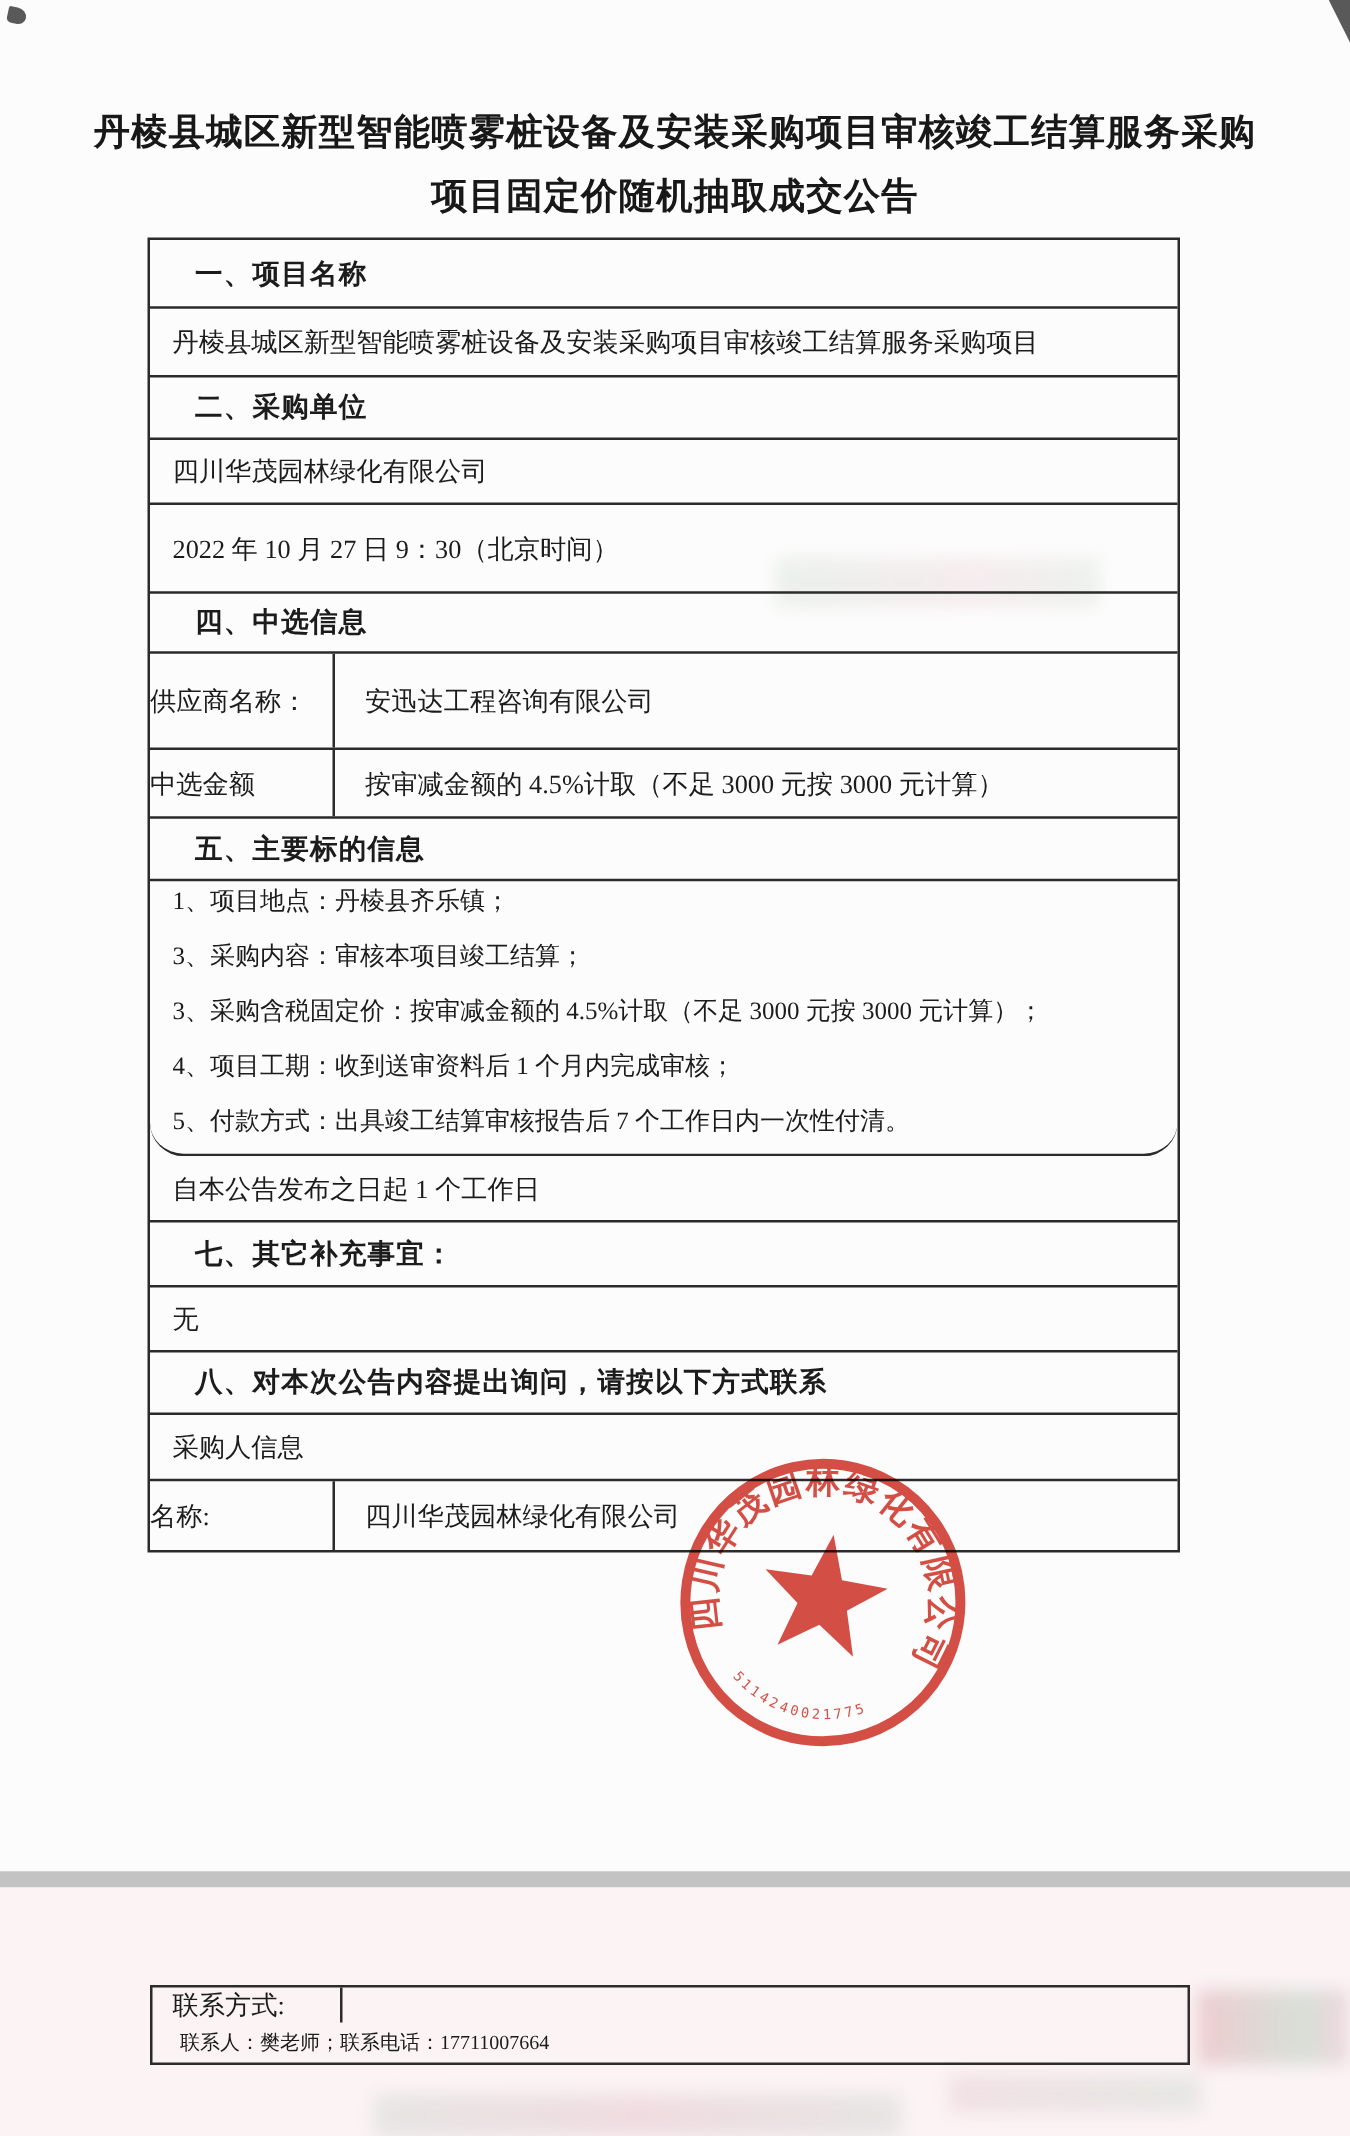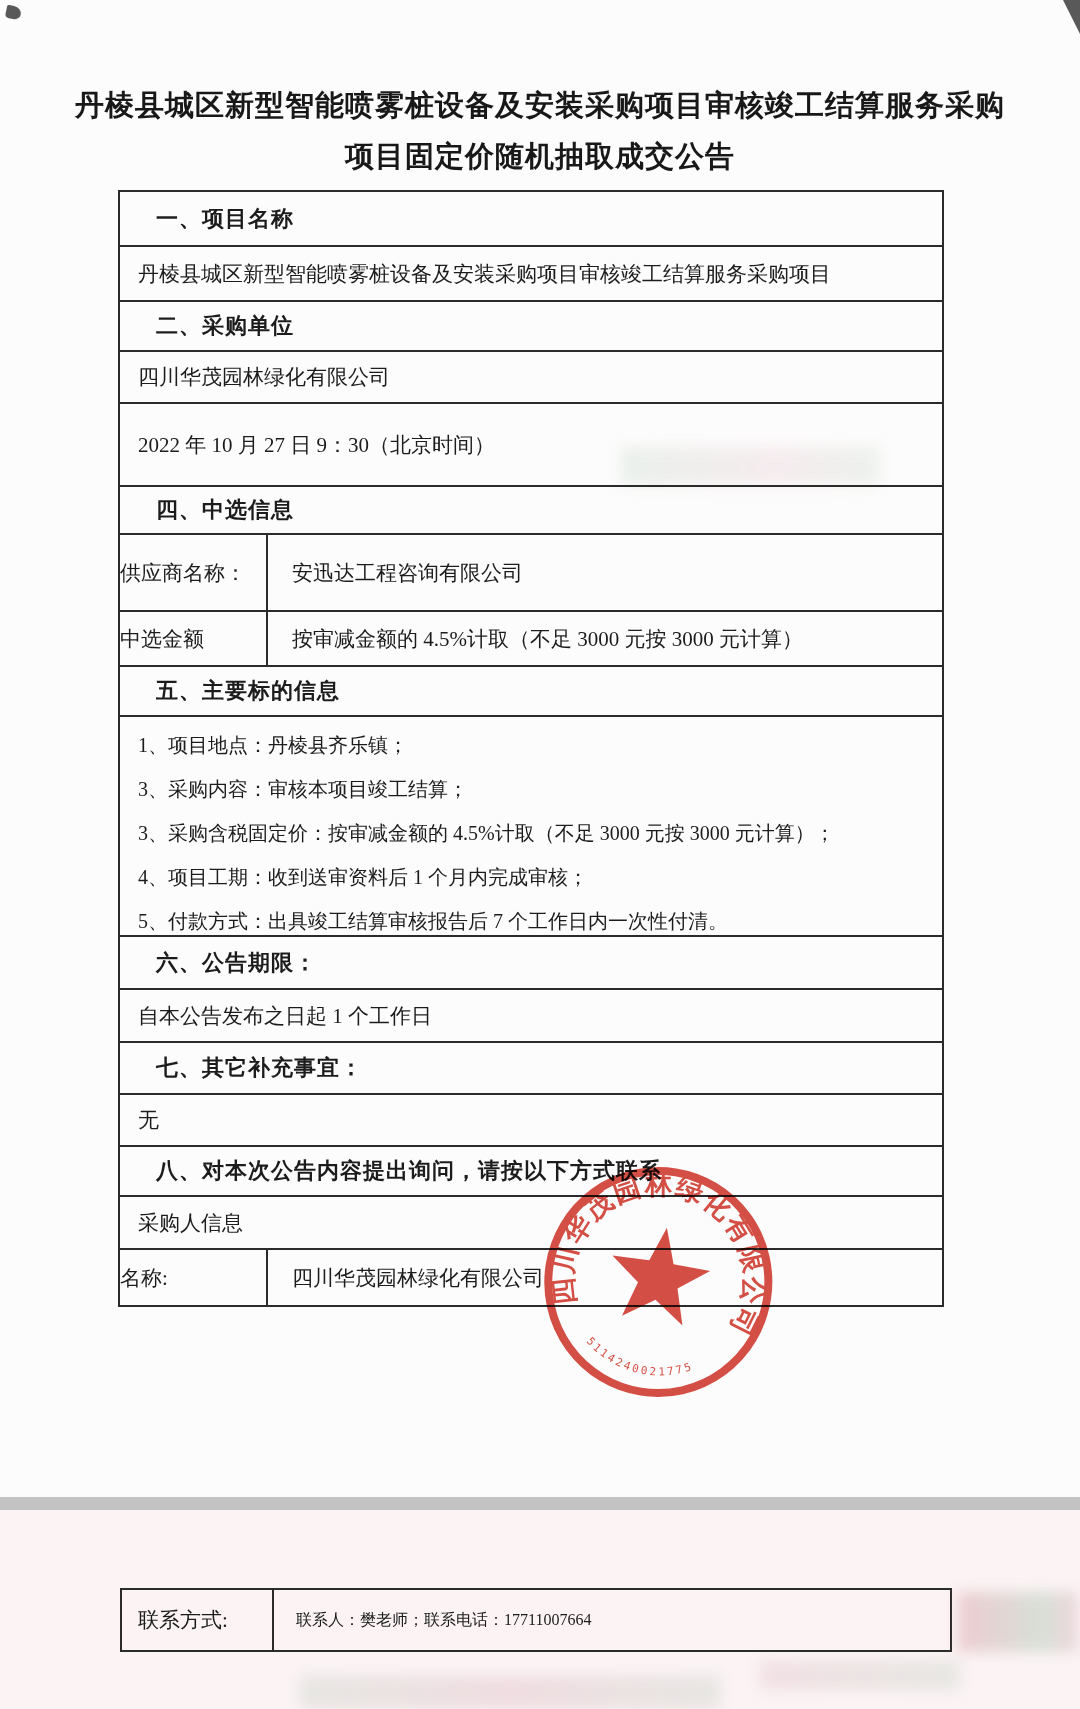--- a/index.html
+++ b/index.html
@@ -26,28 +26,28 @@
   .doc-table{position:absolute;left:118px;top:190px;width:826px;
     border:2px solid #2b2b2b;box-sizing:border-box;}
   .trow{border-bottom:2px solid #2b2b2b;box-sizing:border-box;display:flex;align-items:center;}
   .trow:last-child{border-bottom:none;}
   .trow.header{font-weight:bold;font-size:22px;padding-left:36px;letter-spacing:1px;}
   .trow.value{font-size:21px;padding-left:18px;}
   .trow.kv{padding:0;align-items:stretch;}
   .trow .cell-label{width:148px;border-right:2px solid #2b2b2b;display:flex;align-items:center;
     font-size:21px;box-sizing:border-box;flex:none;}
   .trow .cell-value{flex:1;display:flex;align-items:center;padding-left:24px;font-size:21px;border-radius:14px;}
-  .trow.list{display:block;padding:16px 20px 0 18px;}
+  .trow.list{display:block;padding:4px 20px 0 18px;border-radius:27px;}
   .trow.list p{margin:0 0 20px 0;font-size:20px;line-height:24px;}
 
-  .h55{height:55px}.h50{height:50px}.h52{height:52px}.h83{height:83px}
+  .h55{height:55px}.h50{height:50px}.h52{height:52px}.h83{height:71px}
   .h48{height:48px}.h77{height:77px}.h220{height:220px}.h53{height:53px}
 
   .footer-table{position:absolute;left:120px;top:1588px;width:832px;height:64px;
-    border:2px solid #2b2b2b;box-sizing:border-box;display:flex;align-items:stretch;background:transparent;}
+    border:2px solid #2b2b2b;box-sizing:border-box;display:flex;align-items:stretch;background:transparent;flex-direction:column;}
   .footer-table .cell-label{width:152px;border-right:2px solid #2b2b2b;display:flex;align-items:center;
     padding-left:16px;font-size:21px;box-sizing:border-box;flex:none;}
   .footer-table .cell-value{flex:1;display:flex;align-items:center;padding-left:22px;font-size:16px;}
 
   .seal{position:absolute;left:540px;top:1164px;width:236px;height:240px;
     transform:rotate(9deg);opacity:.88;mix-blend-mode:multiply;pointer-events:none;}
   .seal svg{display:block;}
 
   .bleed{position:absolute;filter:blur(7px);pointer-events:none;}
   .bleed-a{left:620px;top:446px;width:260px;height:40px;opacity:.14;
@@ -105,23 +105,20 @@
   <div class="trow header h50">
     <span>五、主要标的信息</span>
   </div>
   <div class="trow list h220">
     <p>1、项目地点：丹棱县齐乐镇；</p>
     <p>3、采购内容：审核本项目竣工结算；</p>
     <p>3、采购含税固定价：按审减金额的 4.5%计取（不足 3000 元按 3000 元计算）；</p>
     <p>4、项目工期：收到送审资料后 1 个月内完成审核；</p>
     <p>5、付款方式：出具竣工结算审核报告后 7 个工作日内一次性付清。</p>
   </div>
-  <div class="trow header h53">
-    <span>六、公告期限：</span>
-  </div>
   <div class="trow value h53">
     <span>自本公告发布之日起 1 个工作日</span>
   </div>
   <div class="trow header h52">
     <span>七、其它补充事宜：</span>
   </div>
   <div class="trow value h52">
     <span>无</span>
   </div>
   <div class="trow header h50">

